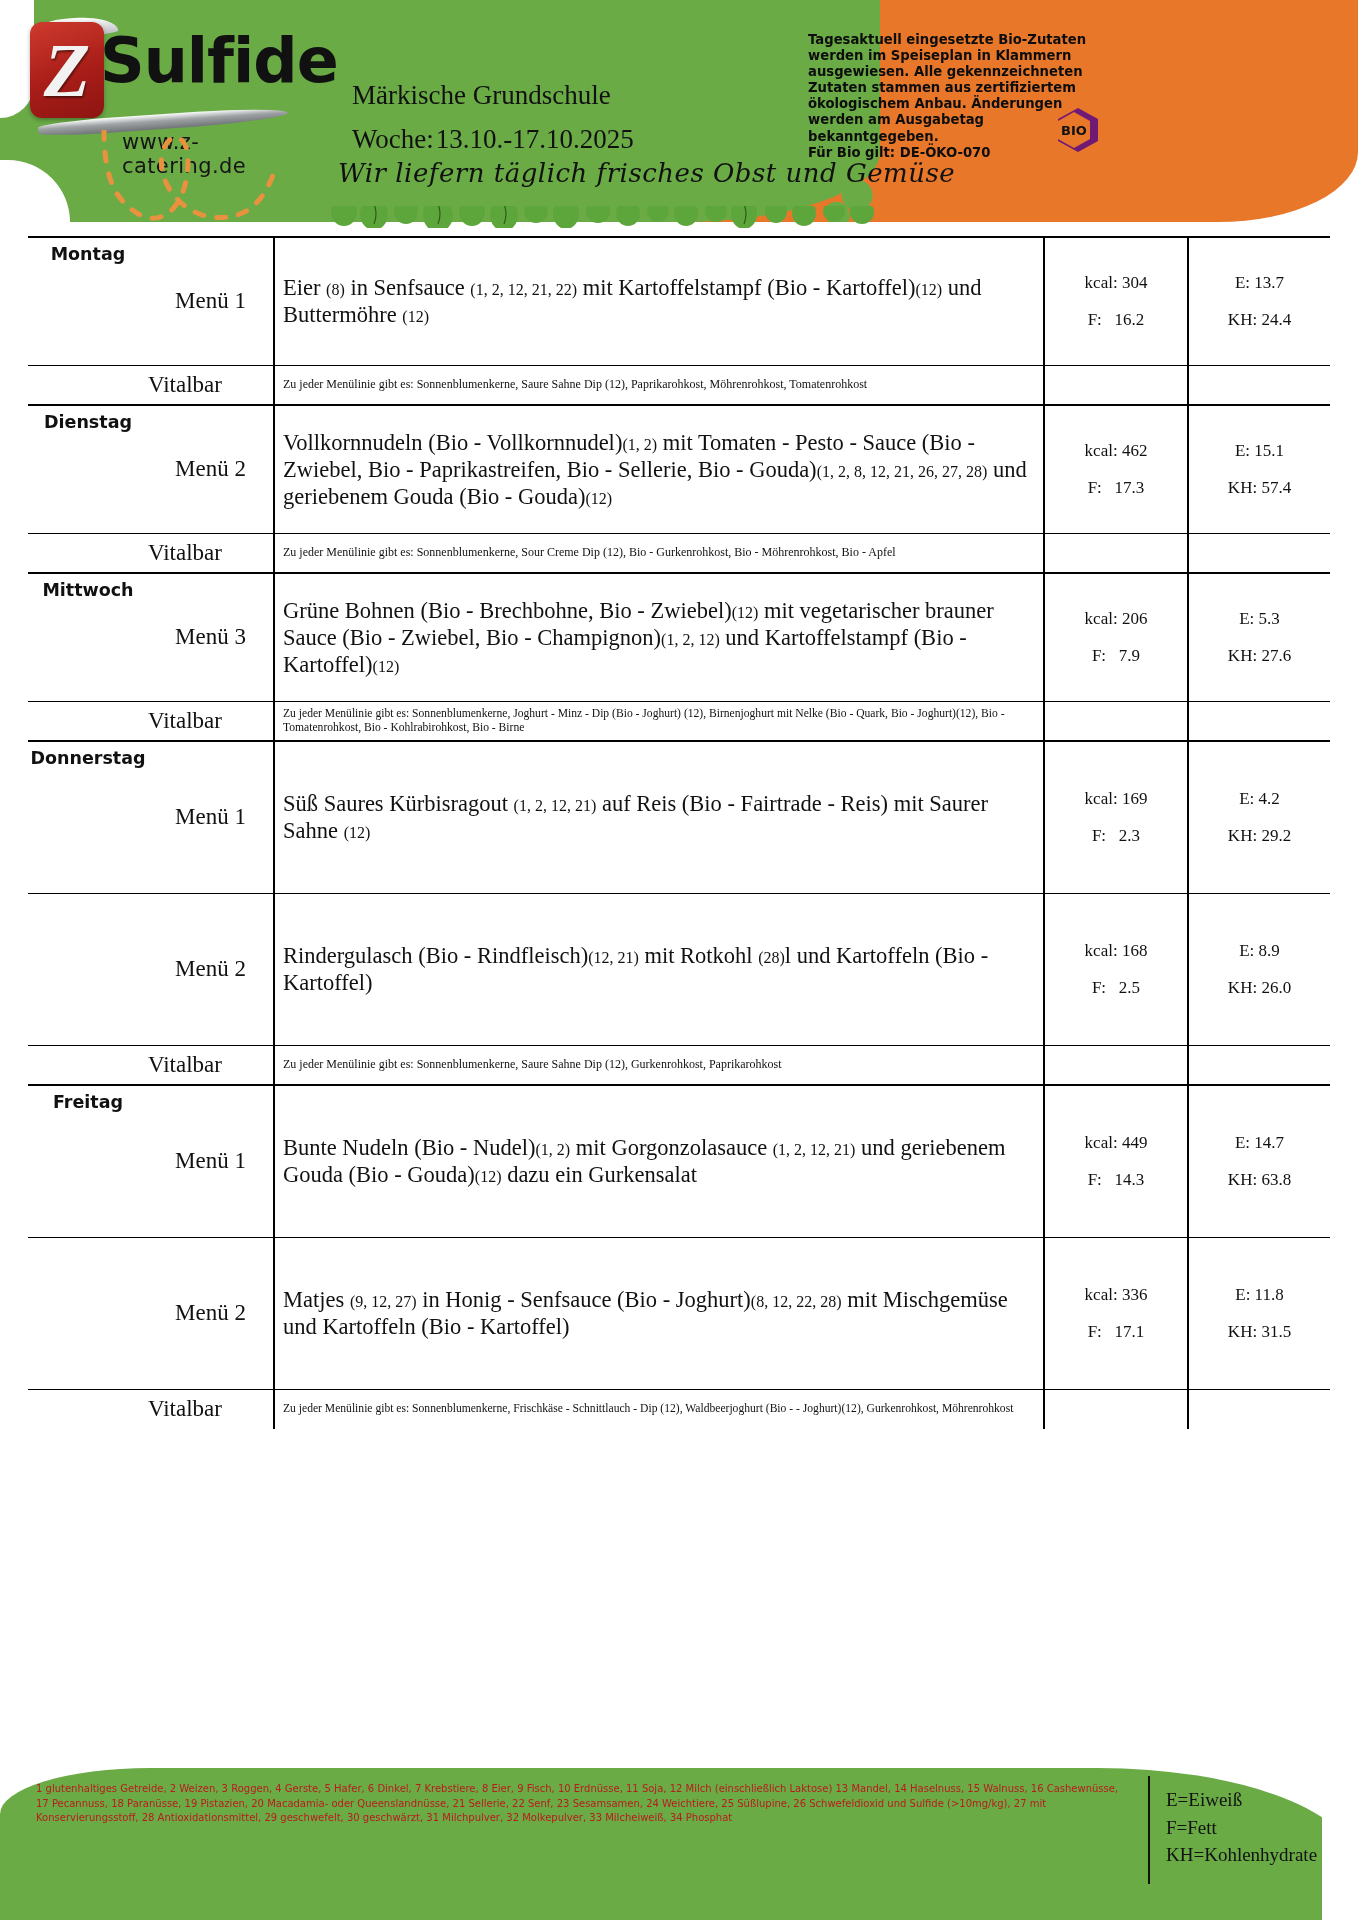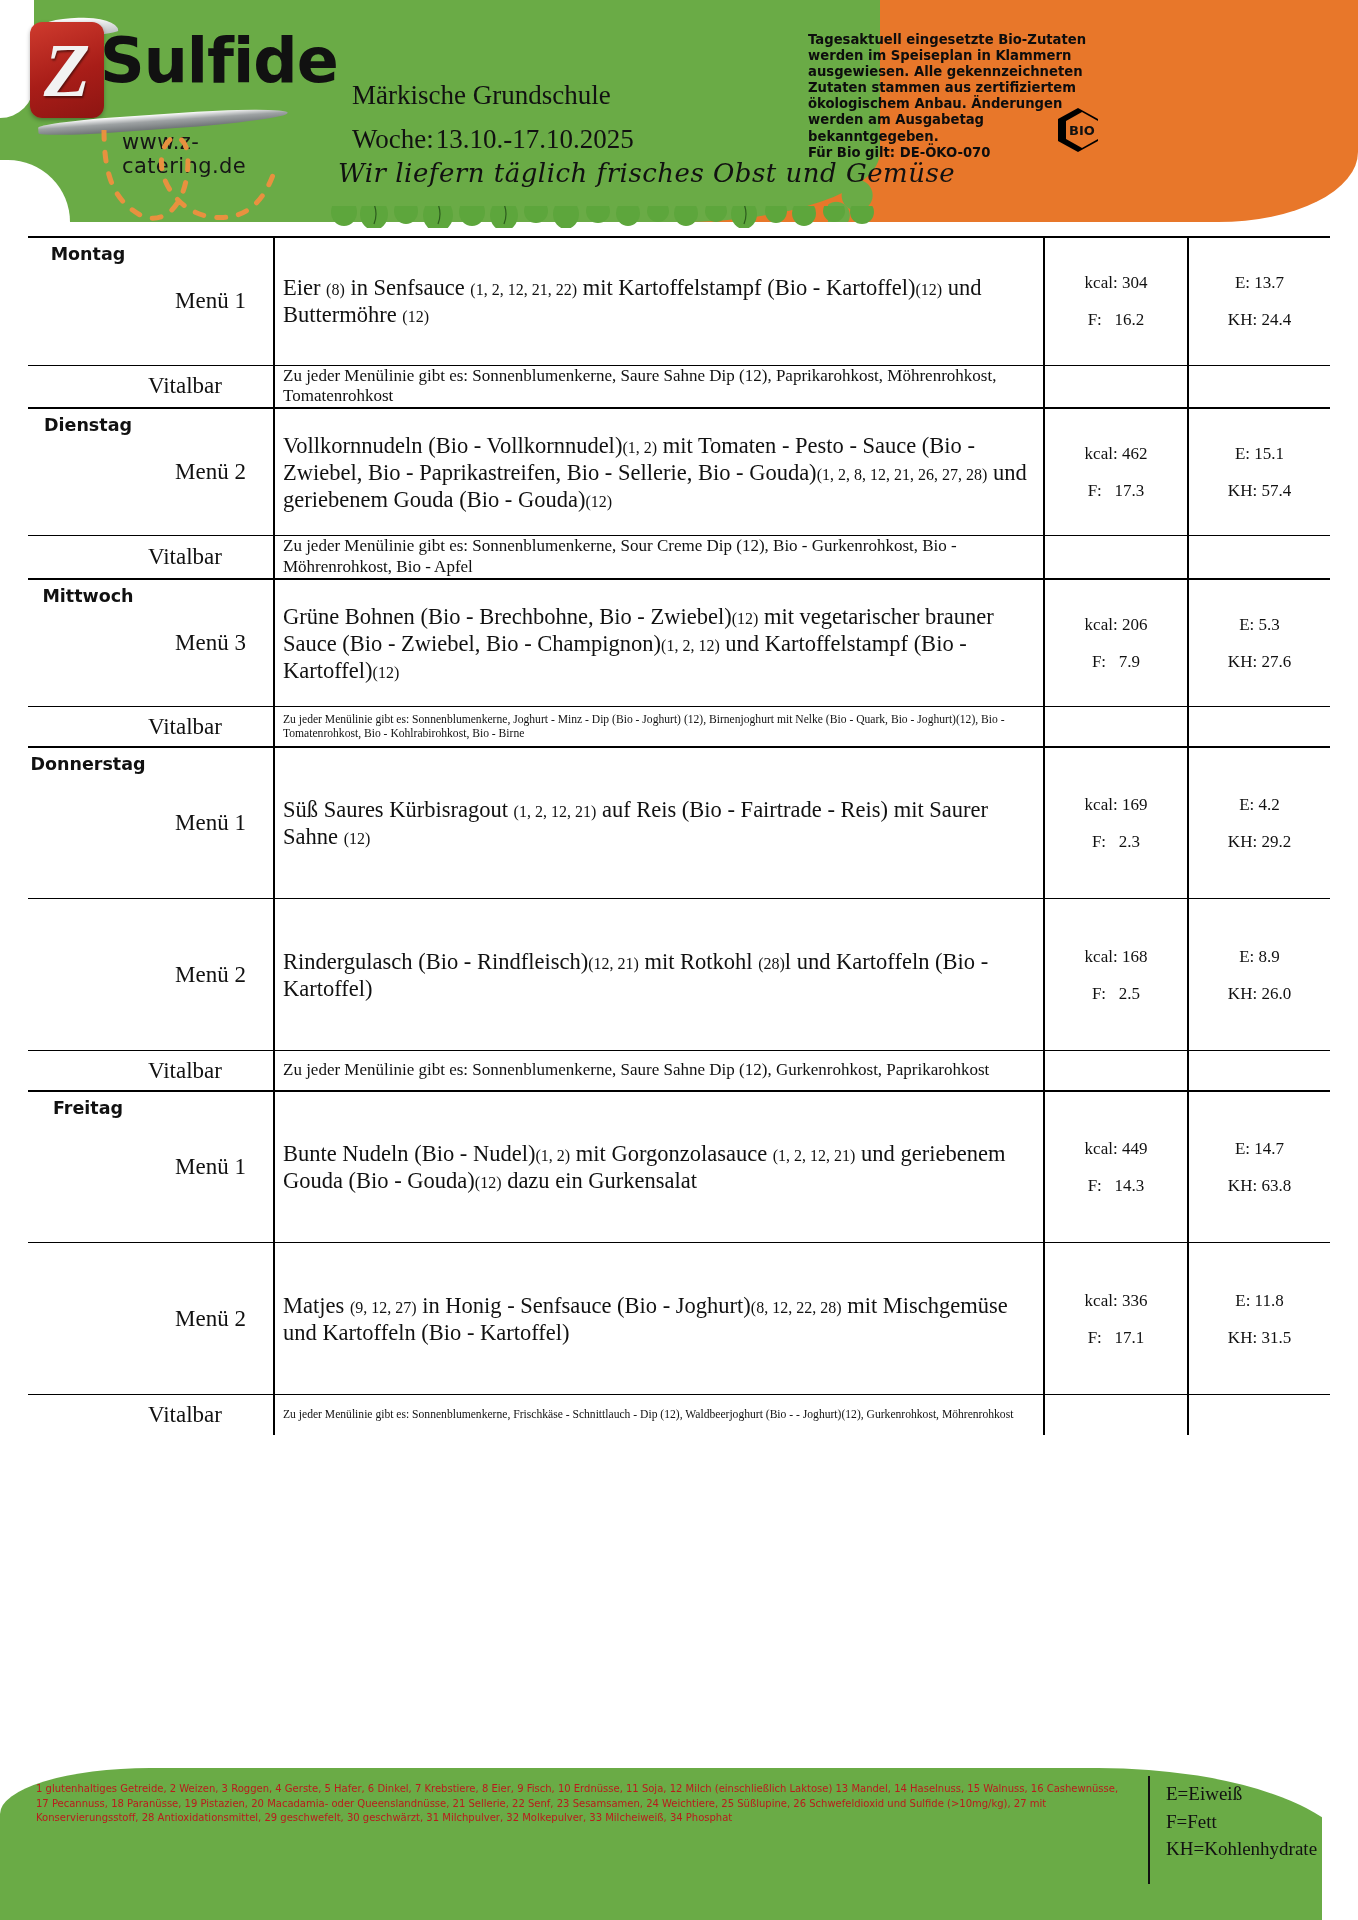--- a/index.html
+++ b/index.html
@@ -171,23 +171,23 @@
     font-weight: bold;
     color: #0d0d0d;
   }
   .bio-seal {
     position: absolute;
     left: 1058px; top: 108px;
     width: 40px; height: 44px;
   }
   .bio-seal .hex {
     width: 40px; height: 44px;
-    background: #000000;
+    background: #701a75;
     clip-path: polygon(50% 0%, 100% 25%, 100% 75%, 50% 100%, 0% 75%, 0% 25%);
-    display: flex; align-items: center; justify-content: flex-end;
+    display: flex; align-items: center; justify-content: flex-start;
   }
   .bio-seal .hex-inner {
     width: 32px; height: 36px;
     background: #e8772a;
     clip-path: polygon(50% 0%, 100% 25%, 100% 75%, 50% 100%, 0% 75%, 0% 25%);
     display: flex; align-items: center; justify-content: center;
     font-family: "DejaVu Sans", sans-serif;
     font-weight: bold; font-size: 13px; color: #111;
   }
 
@@ -245,21 +245,21 @@
     line-height: 2.2;
     white-space: pre;
   }
 
   .vital-label {
     font-size: 23px;
     color: #111;
     text-align: left;
   }
   .vital-text {
-    font-size: 17px;
+    font-size: 12px;
     line-height: 1.22;
     color: #111;
     padding-left: 8px !important;
     padding-right: 4px !important;
   }
   .vital-text.tiny { font-size: 11.6px; line-height: 1.2; }
 
   
   .bt-thick > td { border-top: 2.6px solid #000; }
   .bt-thin  > td { border-top: 1.4px solid #000; }
@@ -296,21 +296,21 @@
     color: #b91c1c;
   }
   .legend-divider {
     position: absolute;
     left: 1148px; top: 8px;
     width: 2px; height: 108px;
     background: #111;
   }
   .legend {
     position: absolute;
-    left: 1166px; top: 12px;
+    left: 1166px; top: 18px;
     font-size: 19px;
     line-height: 1.45;
     color: #111;
   }
 </style>
 </head>
 <body>
 
 <div class="header">
   <div class="header-orange"></div>

